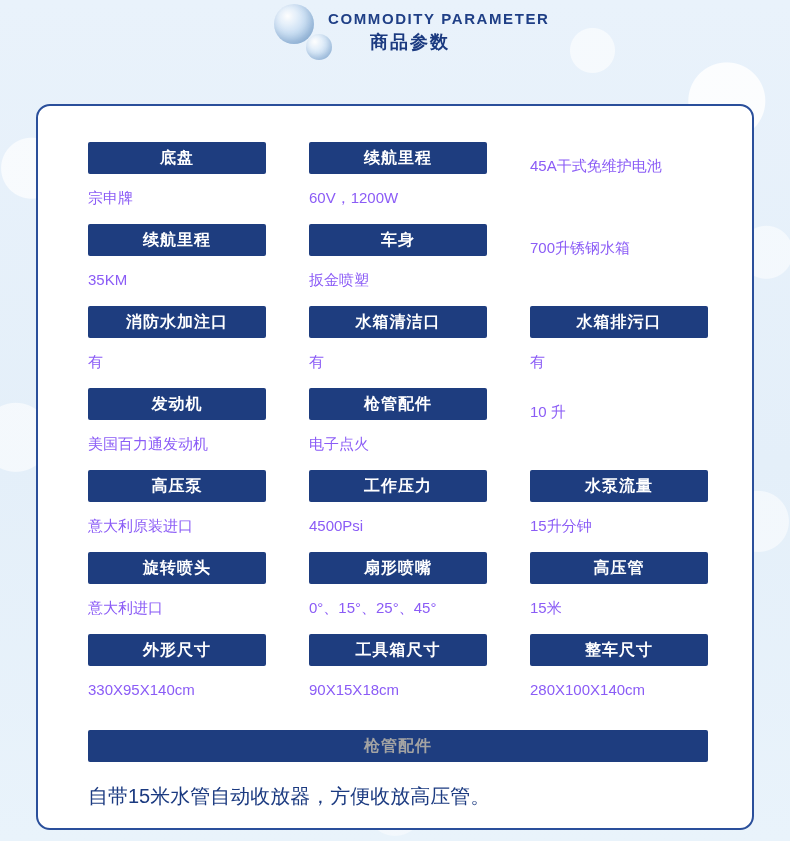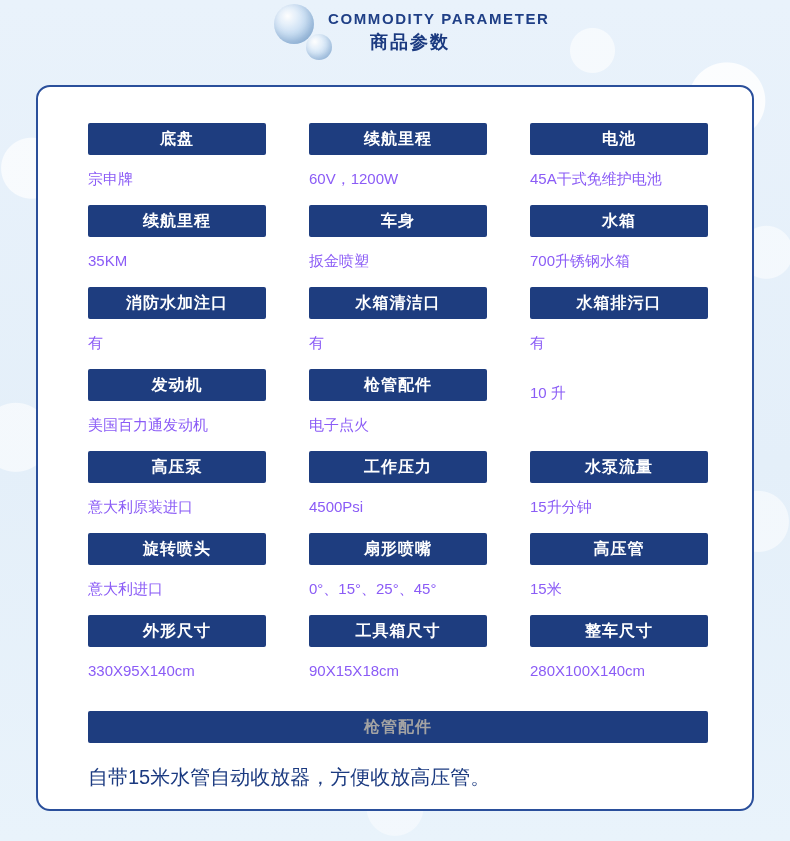--- a/index.html
+++ b/index.html
@@ -81,21 +81,21 @@
     font-size: 18px;
     font-weight: 700;
     color: #1b3a80;
     letter-spacing: 2px;
   }
 
   
   .card {
     position: absolute;
     left: 36px;
-    top: 85px;
+    top: 104px;
     width: 718px;
     height: 726px;
     background: #ffffff;
     border: 2px solid #2a4f9b;
     border-radius: 14px;
     box-sizing: border-box;
     padding-left: 47px;
   }
 
   .grid {
@@ -178,36 +178,34 @@
       <div class="row">
         <div class="cell">
           <div class="label">底盘</div>
           <div class="value">宗申牌</div>
         </div>
         <div class="cell">
           <div class="label">续航里程</div>
           <div class="value">60V，1200W</div>
         </div>
         <div class="cell">
-          <div class="label">电池</div>
           <div class="value">45A干式免维护电池</div>
         </div>
       </div>
 
       <div class="row">
         <div class="cell">
           <div class="label">续航里程</div>
           <div class="value">35KM</div>
         </div>
         <div class="cell">
           <div class="label">车身</div>
           <div class="value">扳金喷塑</div>
         </div>
         <div class="cell">
-          <div class="label">水箱</div>
           <div class="value">700升锈钢水箱</div>
         </div>
       </div>
 
       <div class="row">
         <div class="cell">
           <div class="label">消防水加注口</div>
           <div class="value">有</div>
         </div>
         <div class="cell">

